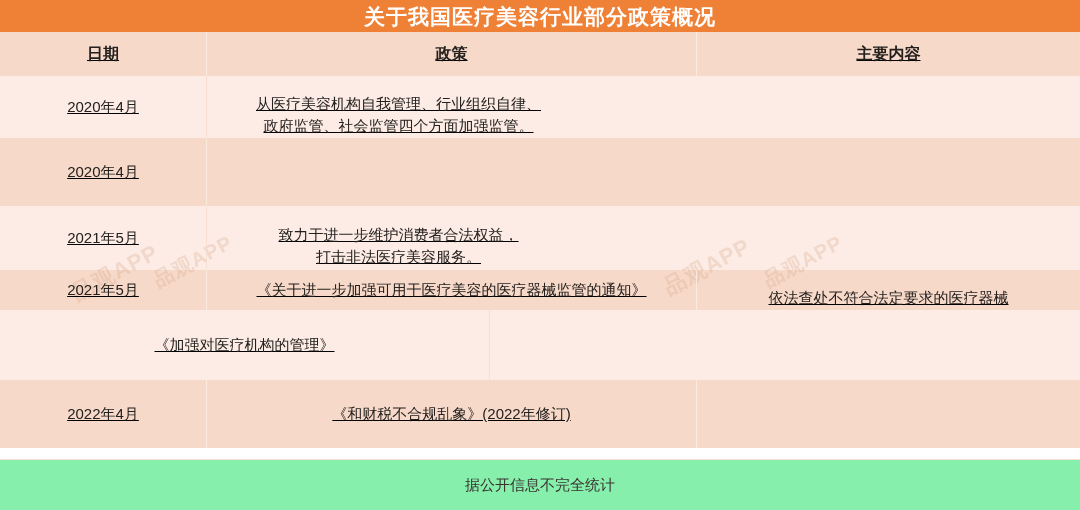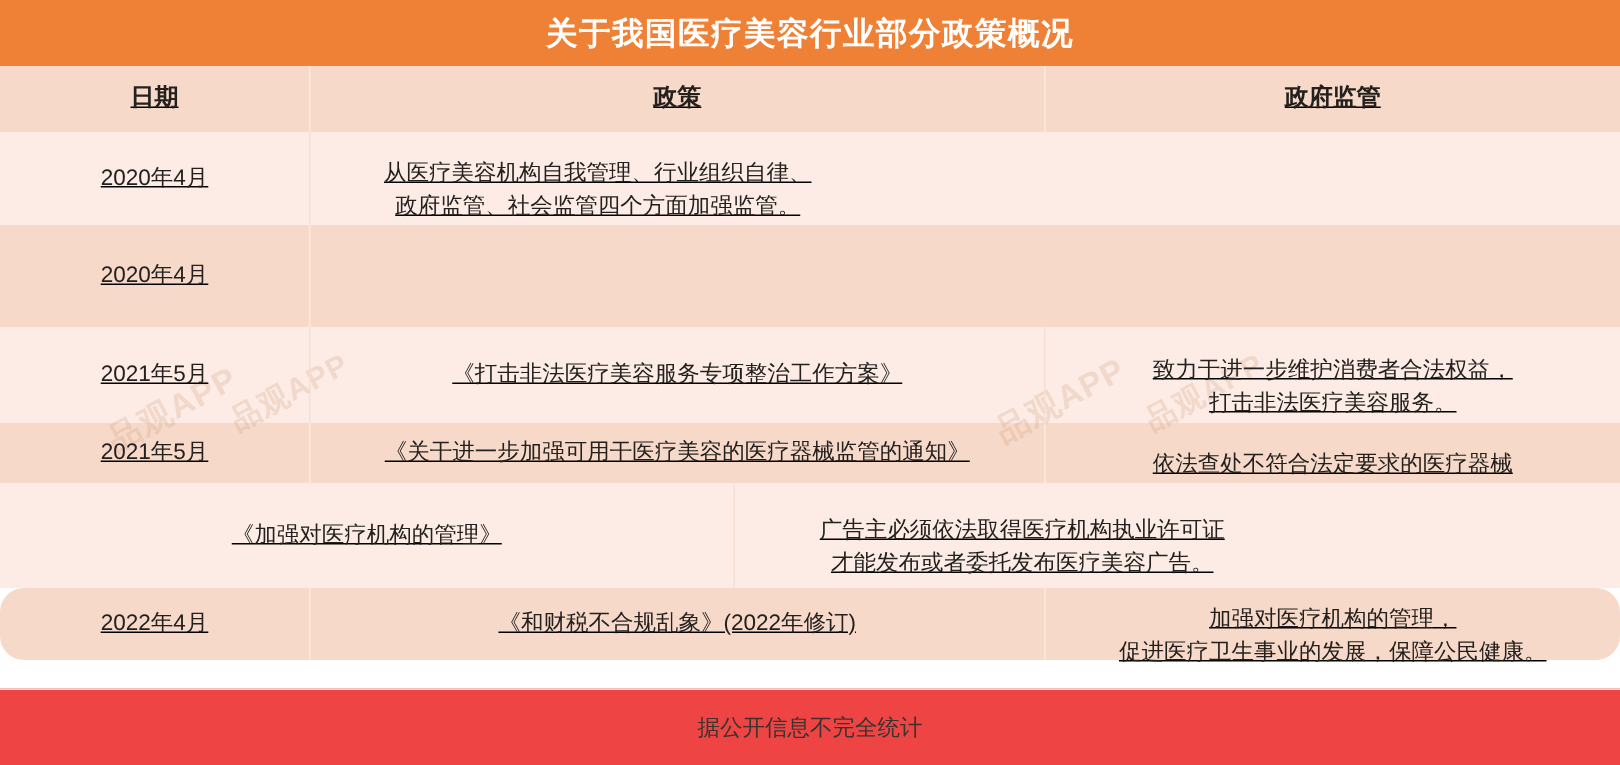--- a/index.html
+++ b/index.html
@@ -19,21 +19,21 @@
     height: 510px;
     box-sizing: border-box;
     display: flex;
     flex-direction: column;
     background: #ffffff;
     position: relative;
   }
 
   
   .title-bar {
-    height: 44px;
+    height: 32px;
     background: #ee8136;
     display: flex;
     align-items: center;
     justify-content: center;
     flex: 0 0 auto;
   }
   .title-bar .title-text {
     color: #ffffff;
     font-size: 21px;
     font-weight: bold;
@@ -102,31 +102,31 @@
   .row-light .col-date,
   .row-light .col-policy { border-right: 1px solid #f7ded2; }
   .row-dark .col-date,
   .row-dark .col-policy  { border-right: 1px solid #fbeade; }
 
   .r1 { height: 62px; }
   .r2 { height: 68px; }
   .r3 { height: 64px; }
   .r4 { height: 40px; }
   .r5 { height: 70px; }
-  .r6 { height: 48px; border-radius: 16px; }
+  .r6 { height: 68px; }
 
   .multiline {
     white-space: pre-line;
     margin-top: 16px;
   }
 
   
   .row-footer {
     height: 50px;
-    background: #ef4444;
+    background: #86efac;
     display: flex;
     align-items: center;
     justify-content: center;
     flex: 0 0 auto;
     border-top: 1px solid #f7ded2;
   }
   .row-footer .footer-text {
     font-size: 15px;
     color: #3a3330;
   }
@@ -161,57 +161,52 @@
 
   <div class="title-bar">
     <span class="title-text">关于我国医疗美容行业部分政策概况</span>
   </div>
 
   <div class="grid">
 
     <div class="row row-header">
       <div class="cell col-date">日期</div>
       <div class="cell col-policy">政策</div>
-      <div class="cell col-main">政府监管</div>
+      <div class="cell col-main">主要内容</div>
     </div>
 
     <div class="row row-light r1">
       <div class="cell col-date">2020年4月</div>
       <div class="cell col-main multiline">从医疗美容机构自我管理、行业组织自律、
 政府监管、社会监管四个方面加强监管。</div>
     </div>
 
     <div class="row row-dark r2">
       <div class="cell col-date">2020年4月</div>
     </div>
 
     <div class="row row-light r3">
       <div class="cell col-date">2021年5月</div>
-      <div class="cell col-policy">《打击非法医疗美容服务专项整治工作方案》</div>
       <div class="cell col-main multiline">致力于进一步维护消费者合法权益，
 打击非法医疗美容服务。</div>
     </div>
 
     <div class="row row-dark r4">
       <div class="cell col-date">2021年5月</div>
       <div class="cell col-policy">《关干进一步加强可用干医疗美容的医疗器械监管的通知》</div>
       <div class="cell col-main multiline">依法查处不符合法定要求的医疗器械</div>
     </div>
 
     <div class="row row-light r5">
       <div class="cell col-policy">《加强对医疗机构的管理》</div>
-      <div class="cell col-main multiline">广告主必须依法取得医疗机构执业许可证
-才能发布或者委托发布医疗美容广告。</div>
     </div>
 
     <div class="row row-dark r6">
       <div class="cell col-date">2022年4月</div>
       <div class="cell col-policy">《和财税不合规乱象》(2022年修订)</div>
-      <div class="cell col-main multiline">加强对医疗机构的管理，
-促进医疗卫生事业的发展，保障公民健康。</div>
     </div>
 
   </div>
 
   <div class="row-footer">
     <span class="footer-text">据公开信息不完全统计</span>
   </div>
 
 </div>
 

